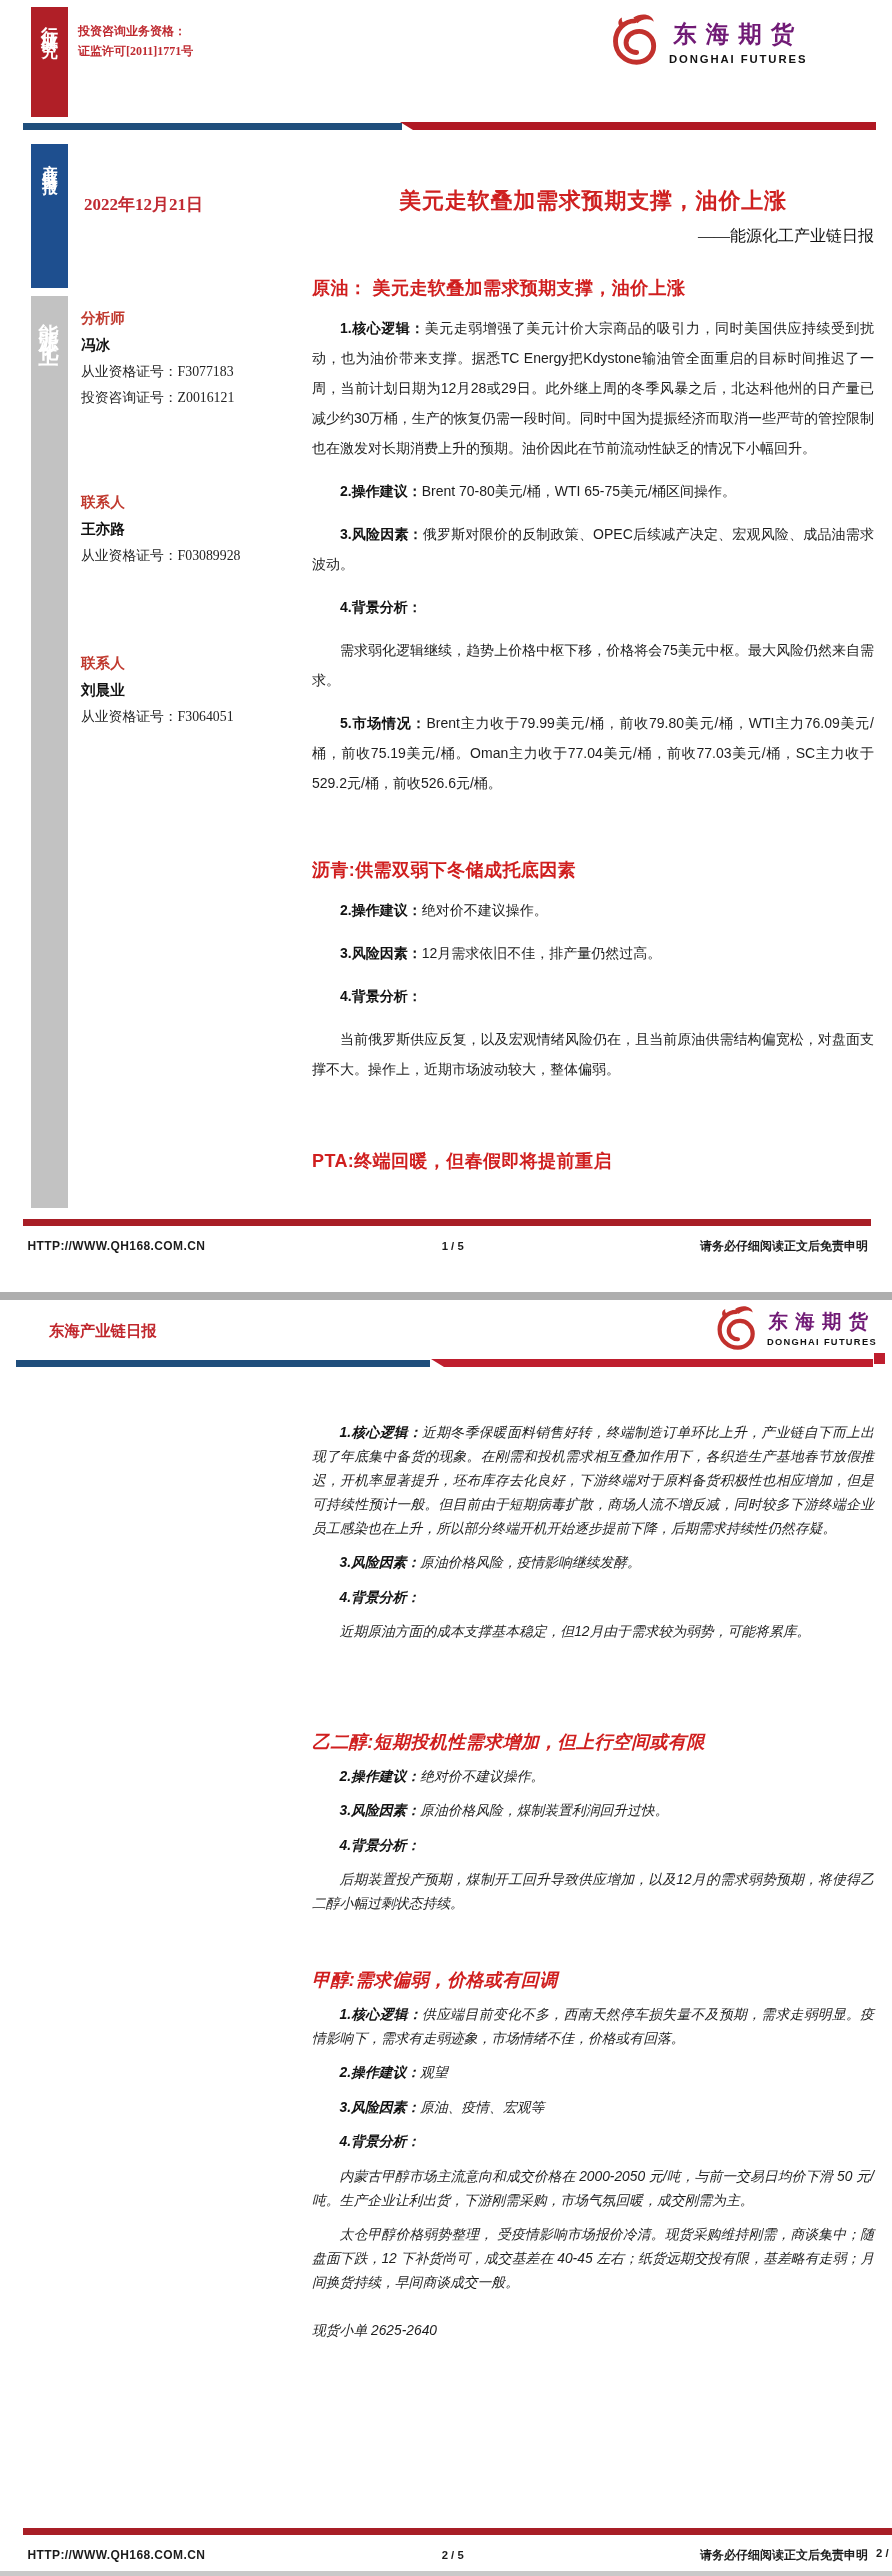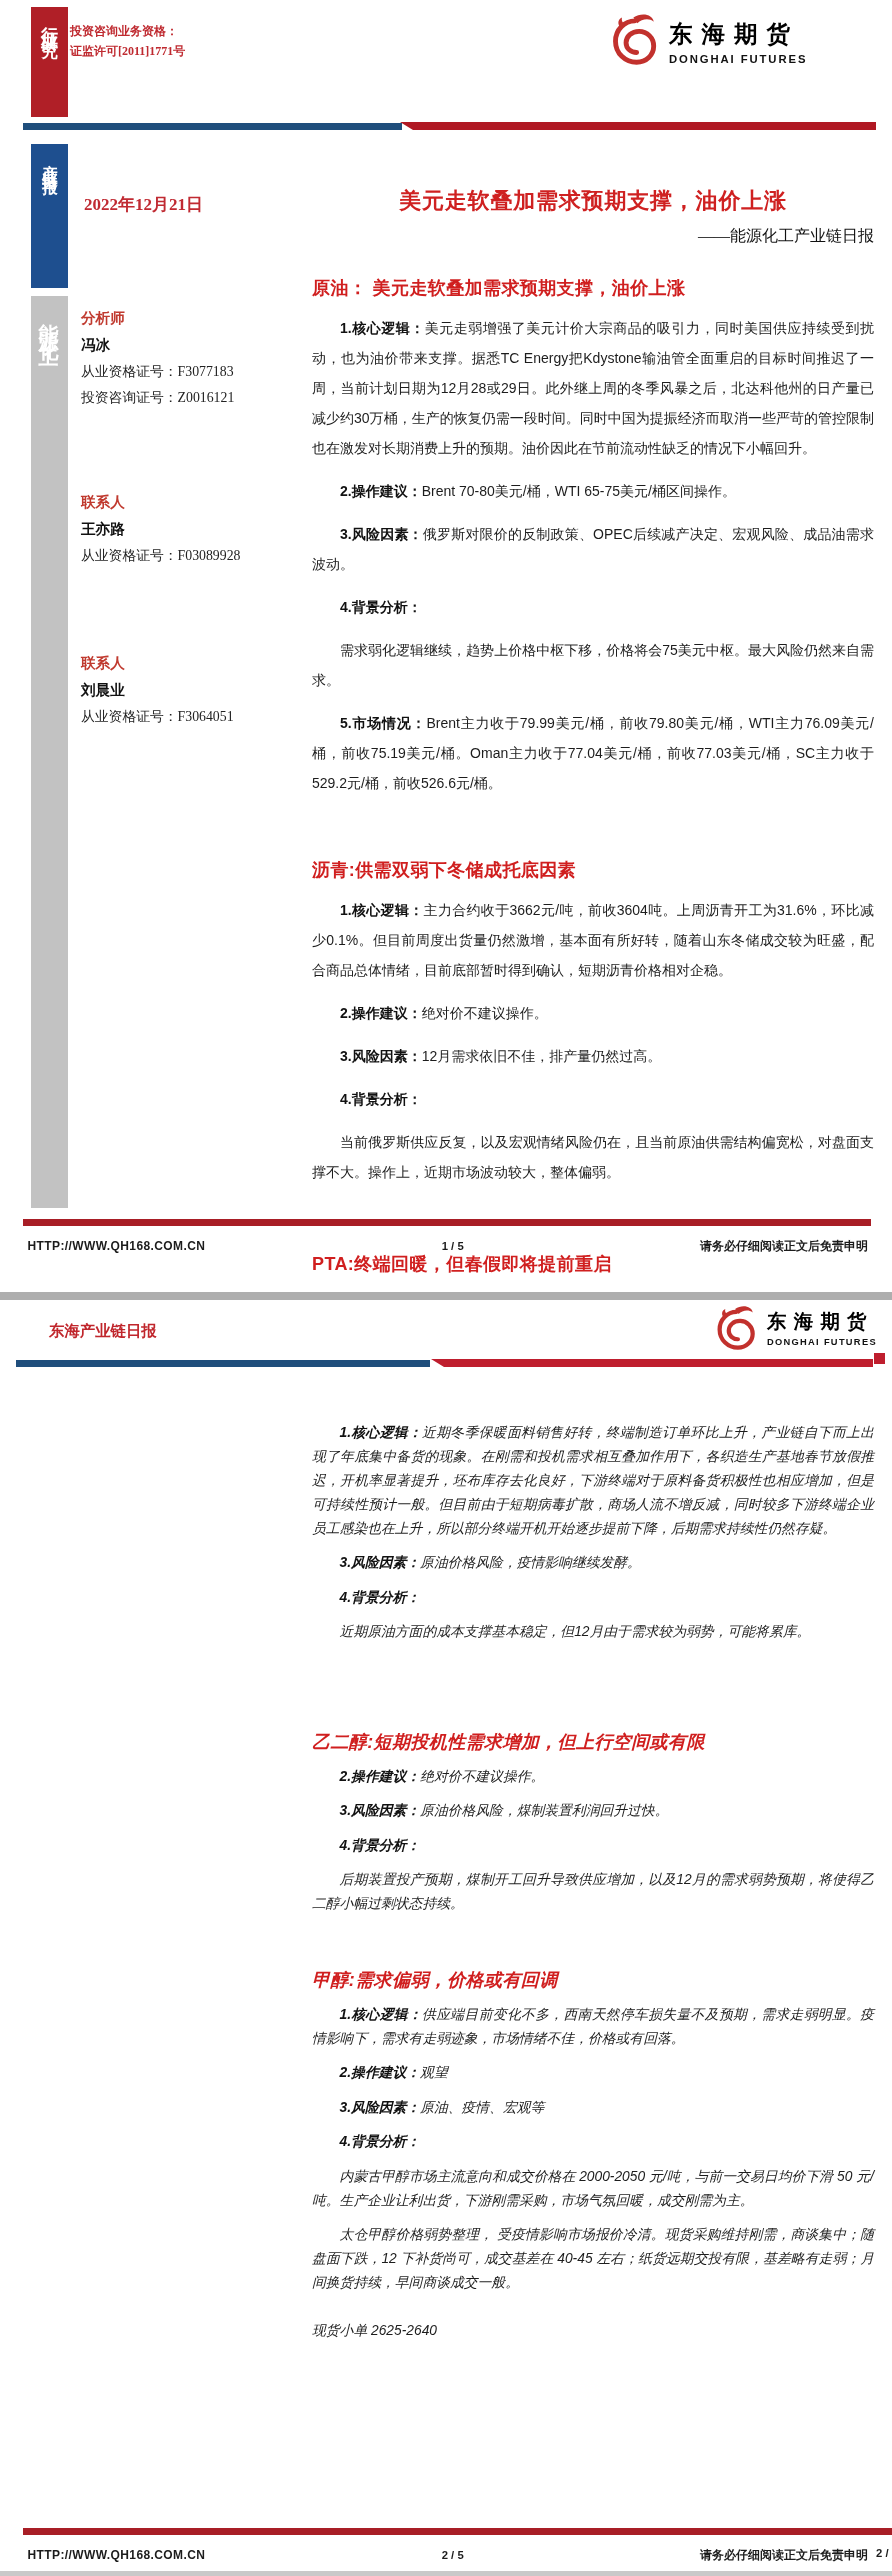--- a/index.html
+++ b/index.html
@@ -16,27 +16,27 @@
   .vtext{writing-mode:vertical-rl;text-orientation:upright;color:#ffffff;font-weight:bold;
          font-family:"Liberation Serif",serif;}
   .tab-red{top:6.5px;height:110px;background:#b01f27;}
   .tab-red .vtext{font-size:17px;letter-spacing:4.9px;padding-top:6.5px;}
   .tab-blue{top:144px;height:144px;background:#1e4f8f;}
   .tab-blue .vtext{font-size:15.4px;letter-spacing:4px;padding-top:8px;}
   .tab-gray{top:296px;height:912px;background:#c2c2c2;justify-content:center;}
   .tab-gray .vtext{font-size:20px;letter-spacing:9px;padding-top:11.3px;height:186px;}
 
   
-  .license{position:absolute;left:70px;top:21px;color:#bf2a30;font-weight:bold;font-size:12px;
+  .license{position:absolute;left:78px;top:21px;color:#bf2a30;font-weight:bold;font-size:12px;
            line-height:20px;font-family:"Liberation Serif",serif;}
   .logo{position:absolute;display:flex;align-items:flex-start;}
   .logo1{left:609px;top:11.3px;}
   .logo svg{flex:0 0 auto;}
   .logo-text{margin-left:8px;}
-  .logo-cn{font-weight:bold;color:#000000;font-family:"Liberation Serif",serif;}
+  .logo-cn{font-weight:bold;color:#701a75;font-family:"Liberation Serif",serif;text-align:center;}
   .logo1 .logo-cn{font-size:23.5px;letter-spacing:9px;margin-top:6.5px;}
   .logo-en{font-weight:bold;color:#111;}
   .logo1 .logo-en{font-size:11.3px;letter-spacing:1.9px;margin-top:3.2px;}
   .divider{position:absolute;}
   .d1-blue{top:123px;left:23px;width:379px;height:7.3px;background:#1f4e7c;}
   .d1-red{top:122px;left:400px;width:476px;height:8px;background:#b01823;
           clip-path:polygon(0 0,100% 0,100% 100%,13px 100%);}
   .date{position:absolute;left:84px;top:193px;color:#c02a32;font-weight:bold;font-size:17px;
         font-family:"Liberation Serif",serif;}
 
@@ -155,21 +155,20 @@
             <h2 class="sec-h">原油： 美元走软叠加需求预期支撑，油价上涨</h2>
             <p class="para"><b class="plabel">1.核心逻辑：</b>美元走弱增强了美元计价大宗商品的吸引力，同时美国供应持续受到扰动，也为油价带来支撑。据悉TC Energy把Kdystone输油管全面重启的目标时间推迟了一周，当前计划日期为12月28或29日。此外继上周的冬季风暴之后，北达科他州的日产量已减少约30万桶，生产的恢复仍需一段时间。同时中国为提振经济而取消一些严苛的管控限制也在激发对长期消费上升的预期。油价因此在节前流动性缺乏的情况下小幅回升。</p>
             <p class="para"><b class="plabel">2.操作建议：</b>Brent 70-80美元/桶，WTI 65-75美元/桶区间操作。</p>
             <p class="para"><b class="plabel">3.风险因素：</b>俄罗斯对限价的反制政策、OPEC后续减产决定、宏观风险、成品油需求波动。</p>
             <p class="para"><b class="plabel">4.背景分析：</b></p>
             <p class="para">需求弱化逻辑继续，趋势上价格中枢下移，价格将会75美元中枢。最大风险仍然来自需求。</p>
             <p class="para"><b class="plabel">5.市场情况：</b>Brent主力收于79.99美元/桶，前收79.80美元/桶，WTI主力76.09美元/桶，前收75.19美元/桶。Oman主力收于77.04美元/桶，前收77.03美元/桶，SC主力收于529.2元/桶，前收526.6元/桶。</p>
           </div>
           <div class="sec sec-bitumen">
             <h2 class="sec-h">沥青:供需双弱下冬储成托底因素</h2>
-            <p class="para"><b class="plabel">1.核心逻辑：</b>主力合约收于3662元/吨，前收3604吨。上周沥青开工为31.6%，环比减少0.1%。但目前周度出货量仍然激增，基本面有所好转，随着山东冬储成交较为旺盛，配合商品总体情绪，目前底部暂时得到确认，短期沥青价格相对企稳。</p>
             <p class="para"><b class="plabel">2.操作建议：</b>绝对价不建议操作。</p>
             <p class="para"><b class="plabel">3.风险因素：</b>12月需求依旧不佳，排产量仍然过高。</p>
             <p class="para"><b class="plabel">4.背景分析：</b></p>
             <p class="para">当前俄罗斯供应反复，以及宏观情绪风险仍在，且当前原油供需结构偏宽松，对盘面支撑不大。操作上，近期市场波动较大，整体偏弱。</p>
           </div>
           <div class="sec sec-pta">
             <h2 class="sec-h">PTA:终端回暖，但春假即将提前重启</h2>
           </div>
         </div>
     </main>

